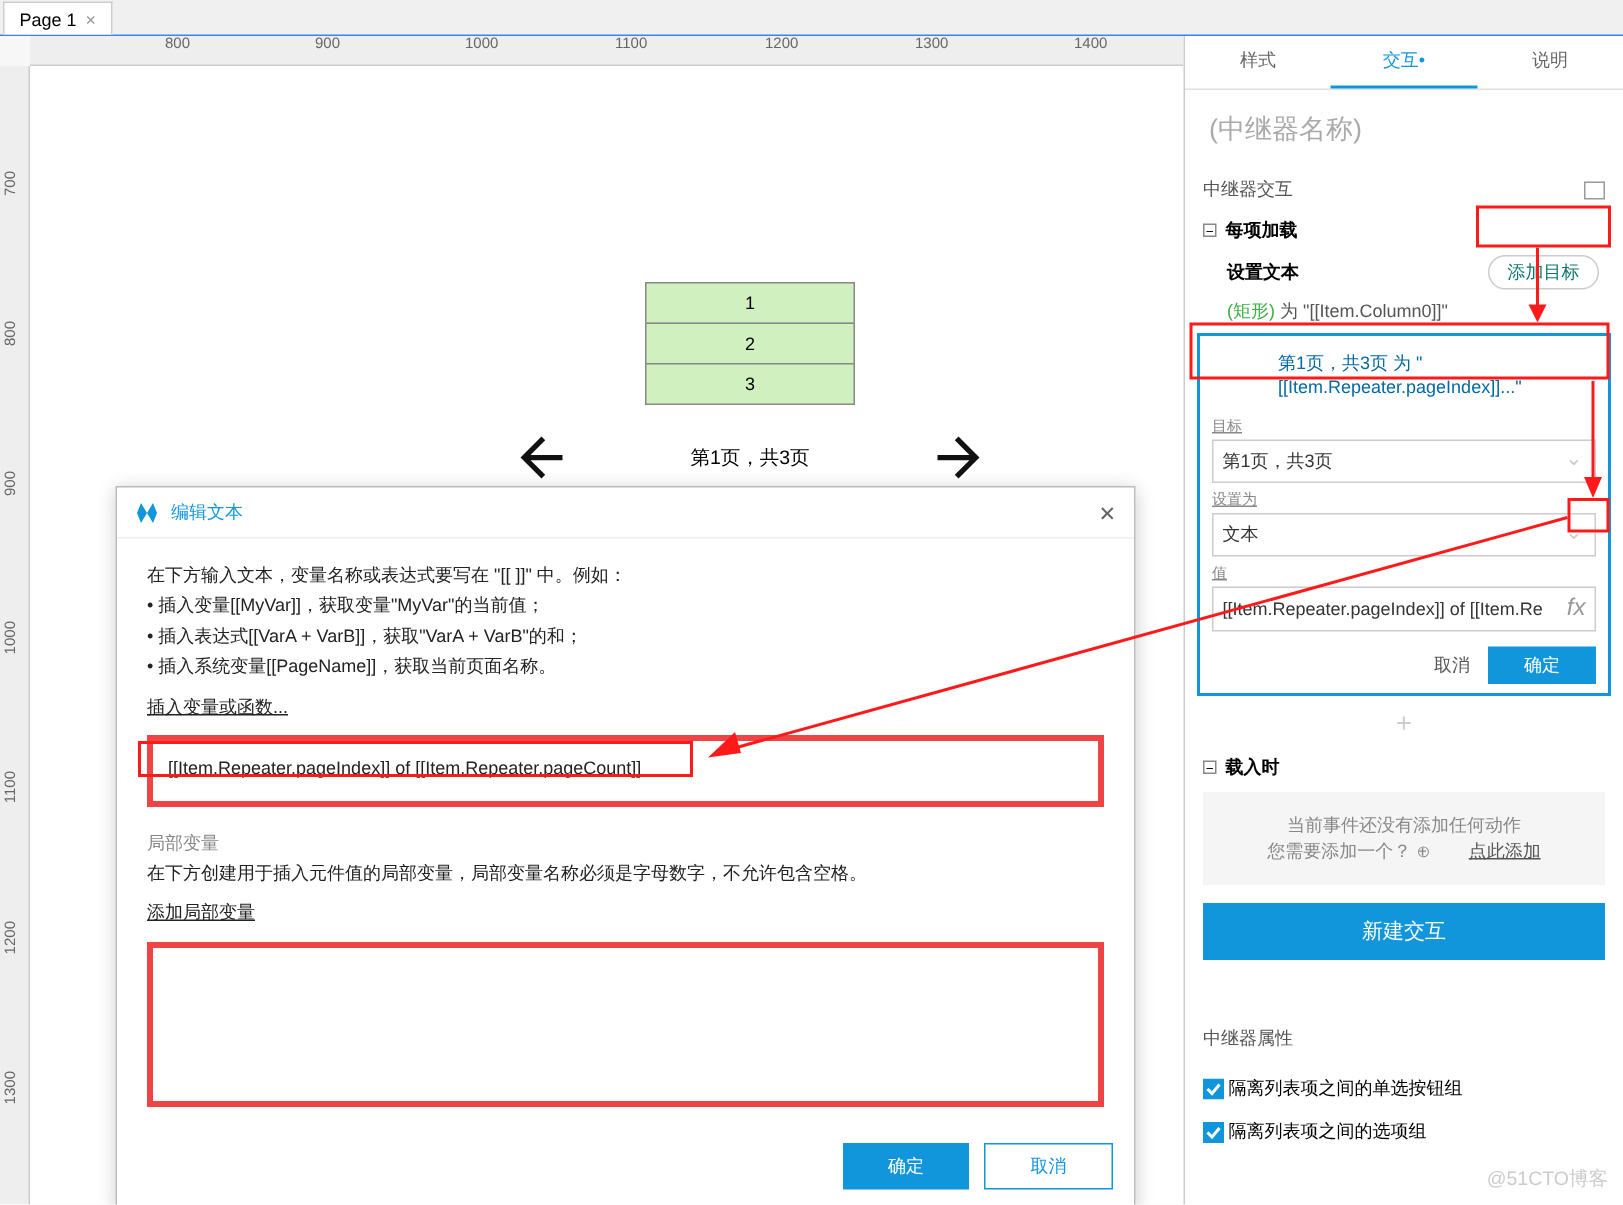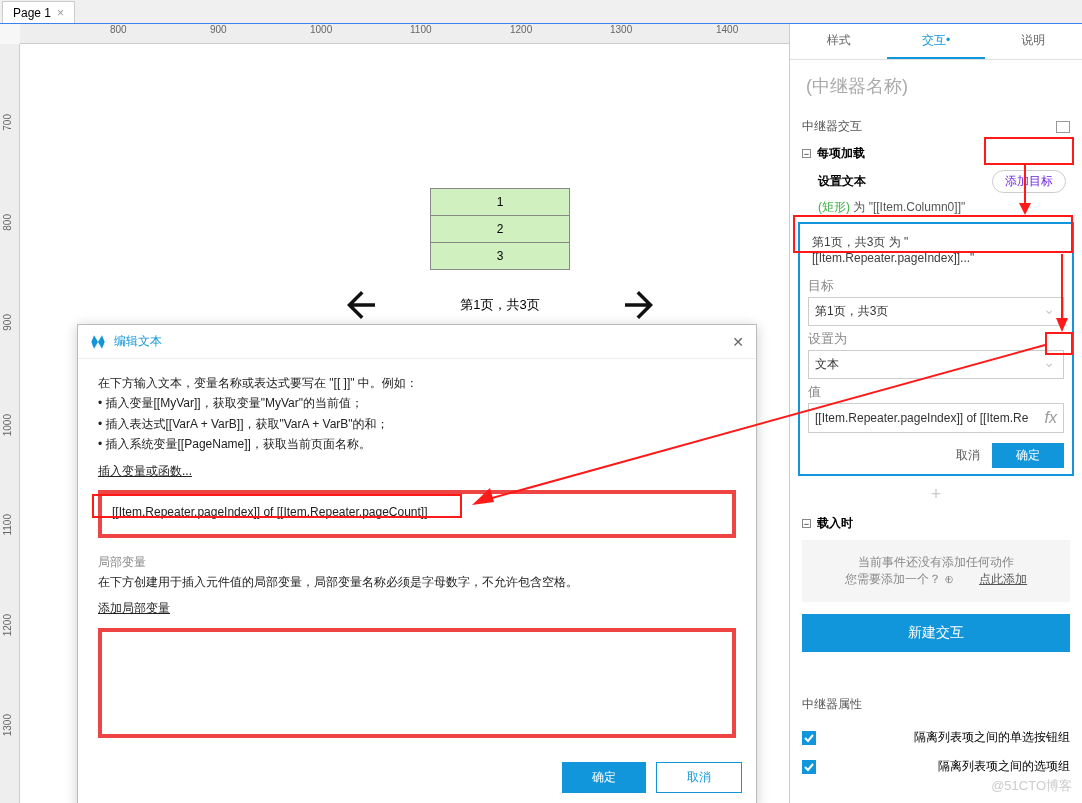--- a/index.html
+++ b/index.html
@@ -27,39 +27,39 @@
   .sp-tab.active { color: #1296db; border-bottom: 2px solid #1296db; font-weight: 500; }
   .sp-body { flex: 1; overflow-y: auto; padding: 0; }
   .widget-name { padding: 14px 16px; color: #aaa; font-size: 18px; }
   .section-title { display:flex; align-items:center; justify-content:space-between; padding: 6px 12px; color: #555; font-size: 11px; }
   .section-title .popout { width:14px;height:12px;border:1px solid #999; position:relative;}
   .event-row { display: flex; align-items: center; padding: 4px 12px; font-size: 13px; }
   .event-row .collapse { width: 9px; height: 9px; border: 1px solid #888; margin-right: 6px; display:flex;align-items:center;justify-content:center;line-height:0;font-size:9px;}
   .event-row .ev-name { font-weight: 700; }
   .action-row { display:flex;justify-content:space-between;align-items:center;padding: 4px 16px 4px 28px;}
   .action-name { font-weight: 700; }
-  .pill-btn { border: 1px solid #ccc; background: #fff; border-radius: 14px; padding: 2px 12px; color: #6d28d9; cursor: pointer; }
+  .pill-btn { border: 1px solid #ccc; background: #fff; border-radius: 14px; padding: 2px 12px; color: #0f766e; cursor: pointer; }
   .desc-row { padding: 2px 16px 6px 28px; color: #555; }
   .desc-row .green { color: #3cb043; }
   .cfg-group { border: 2px solid #1296db; margin: 0 8px 8px 8px; padding: 6px 8px; position:relative;}
-  .cfg-summary { color: #404040; padding: 4px 4px 8px 4px; }
-  .cfg-label { color: #888; font-size: 13px; margin-top: 4px; }
+  .cfg-summary { color: #0369a1; padding: 4px 4px 8px 4px; margin-left: 40px; }
+  .cfg-label { color: #888; font-size: 10px; margin-top: 4px; text-decoration: underline; }
   .cfg-select { border: 1px solid #ccc; width: 100%; padding: 5px 6px; color: #333; margin-top: 2px; position:relative;}
   .cfg-select .chev { position:absolute; right:8px; top:3px; color:#ccc; font-size:14px;}
   .cfg-input { border:1px solid #ccc; width:100%; padding:5px 6px; color:#333; margin-top:2px; display:flex;justify-content:space-between;align-items:center;}
   .cfg-input .fx { color:#999; font-style:italic; font-size:16px;}
   .cfg-actions { display:flex; justify-content:flex-end; gap:12px; margin-top:10px; align-items:center;}
   .link { color:#555; cursor:pointer; }
   .btn-primary { background:#1296db; color:#fff; padding:4px 24px; border:none; cursor:pointer;}
   .btn-primary.big { width: calc(100% - 24px); margin: 8px 12px; padding: 10px 0; font-size:14px;}
   .add-case { text-align:center; color:#ccc; font-size:18px; padding:0 0 6px 0;}
   .empty-box { background:#f5f5f5; margin:4px 12px; padding:14px 8px; text-align:center; color:#888;}
   .empty-box a { color:#555; text-decoration:underline; cursor:pointer;margin-left:22px;}
   .props-section { padding:4px 12px;}
-  .chk { display:flex; align-items:center; gap:20px; padding:6px 0;justify-content:space-between;}
+  .chk { display:flex; align-items:center; gap:3px; padding:6px 0;}
   .chk svg { flex:none;}
 
   
   .modal { position:absolute; top:324px; left:77px; width:680px; background:#fff; border:1px solid #bbb; box-shadow:0 2px 12px rgba(0,0,0,.2);}
   .modal-title { display:flex; align-items:center; justify-content:space-between; padding:8px 12px; border-bottom:1px solid #eee; color:#1296db; font-size:14px;}
   .modal-title .logo { margin-right:8px;}
   .modal-title .close { color:#666; cursor:pointer; font-size:14px;}
   .modal-body { padding:14px 20px; color:#222; font-size:13px; line-height:1.7;}
   .modal-body .ul { text-decoration:underline; display:inline-block; margin-top:6px;}
   .text-area { border:4px solid #ef4444; padding:8px 10px; margin-top:8px; height:48px;}

